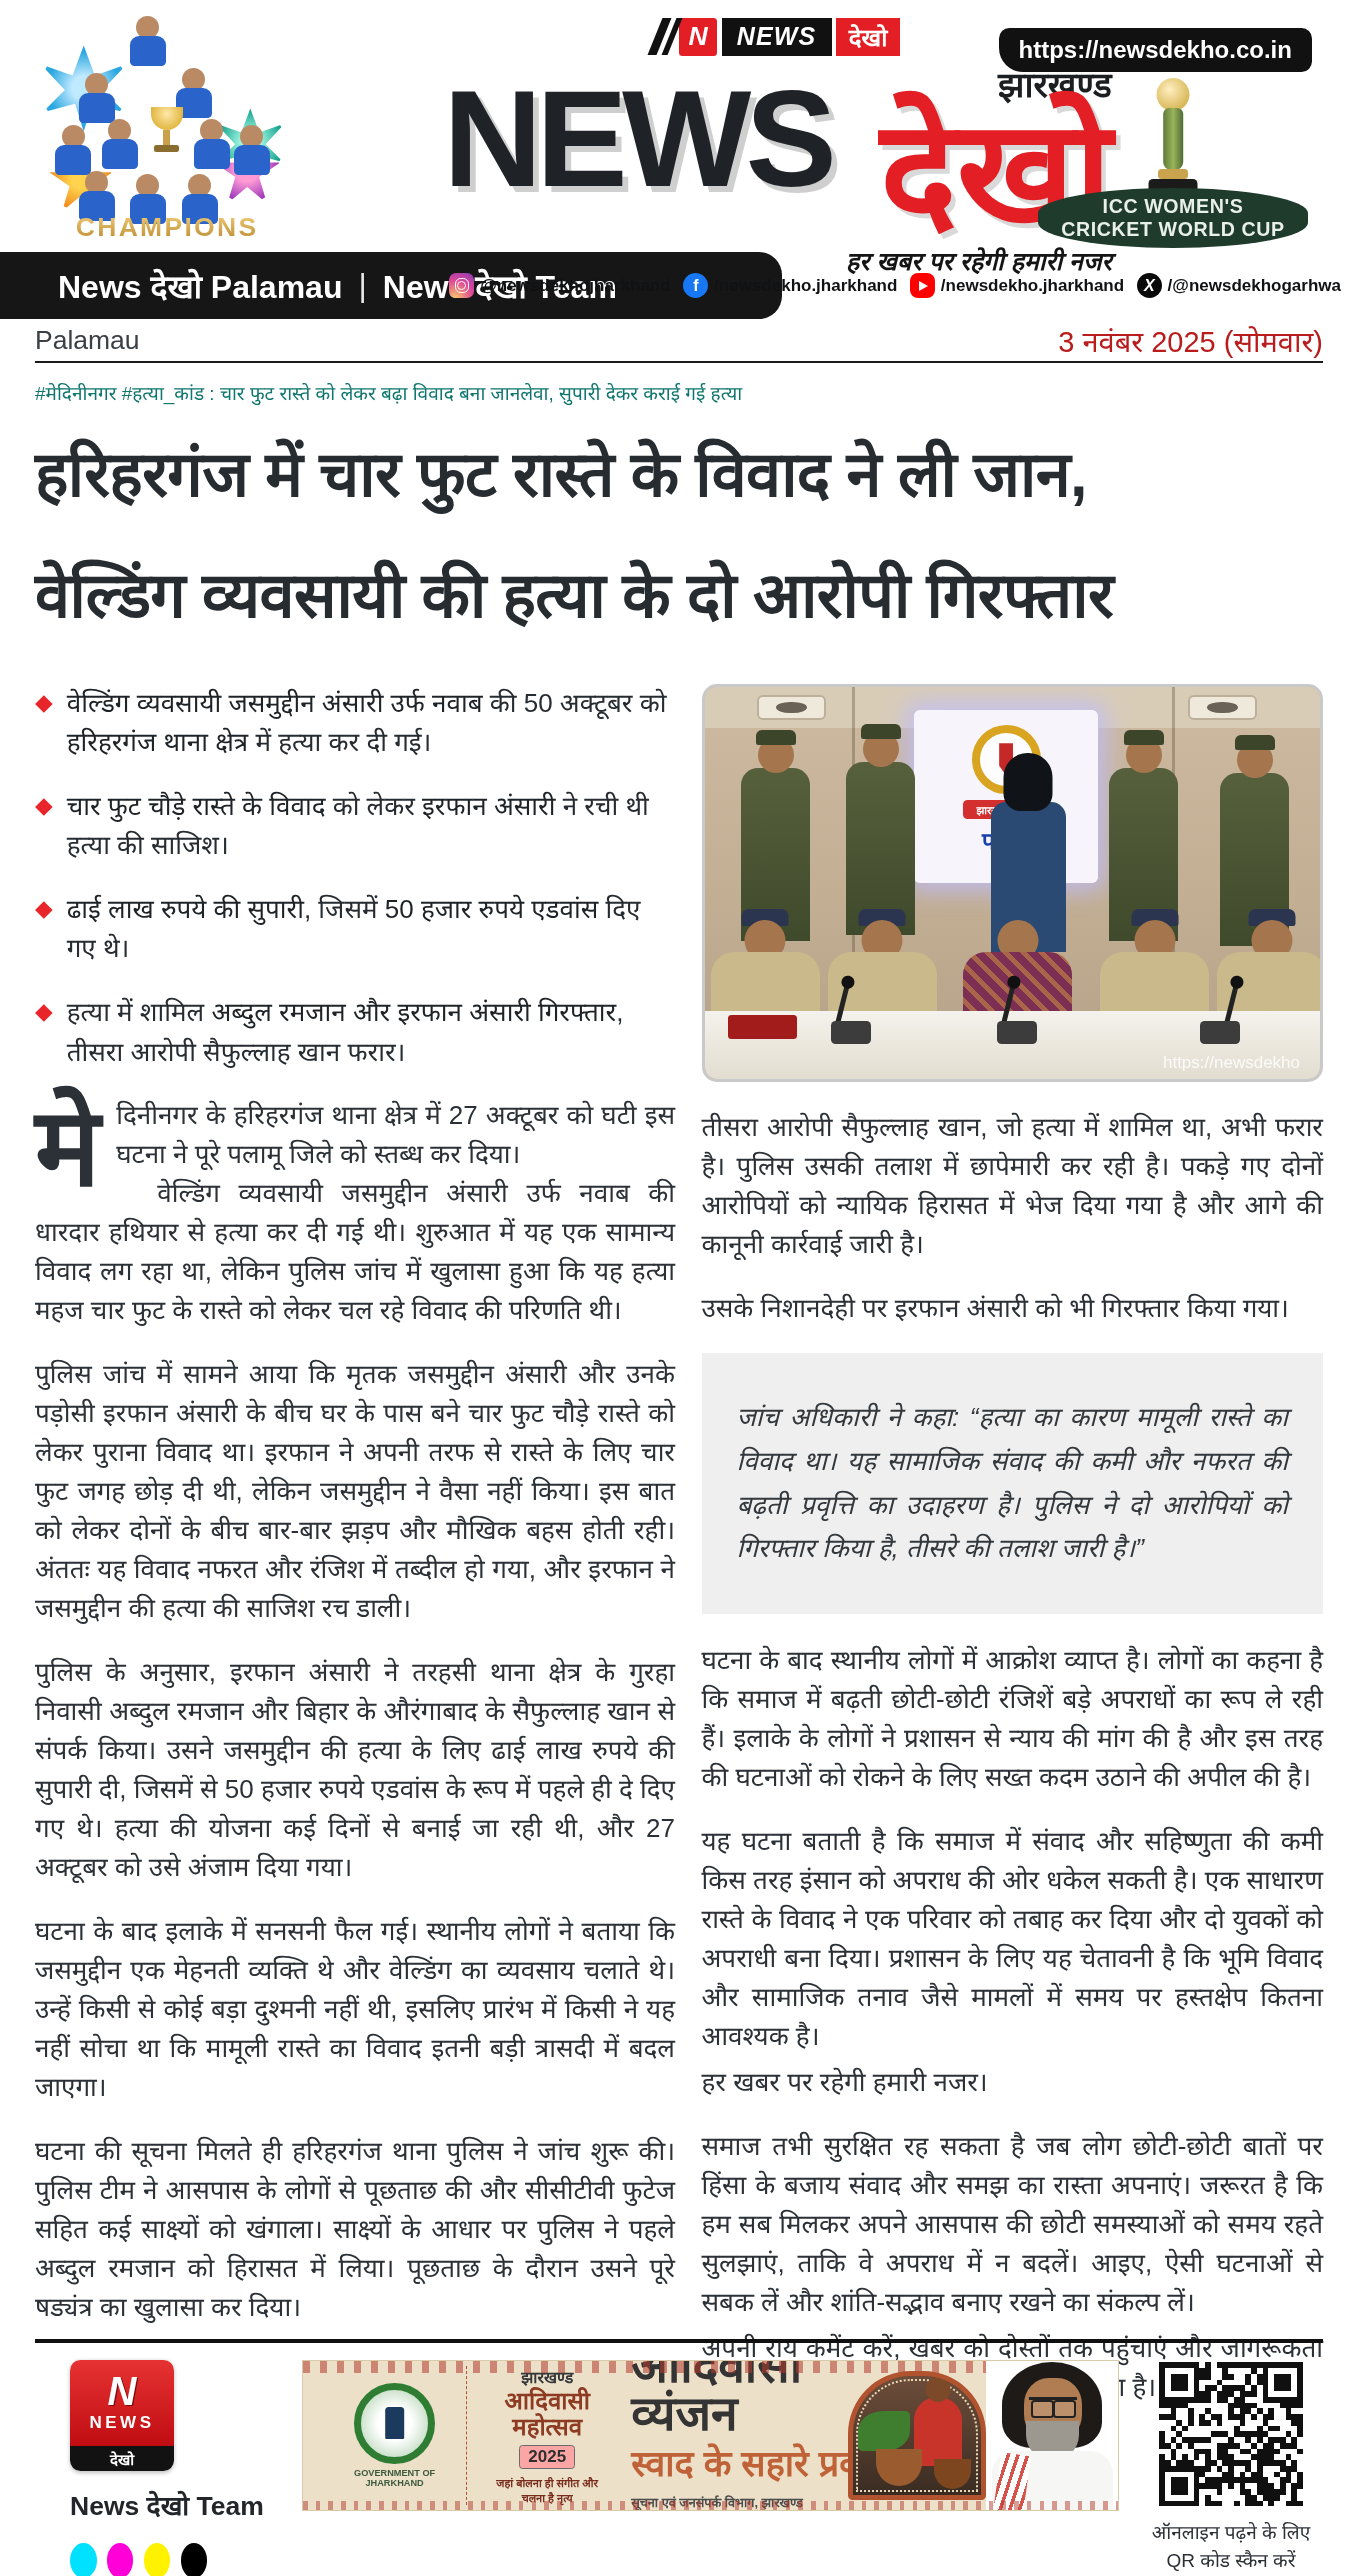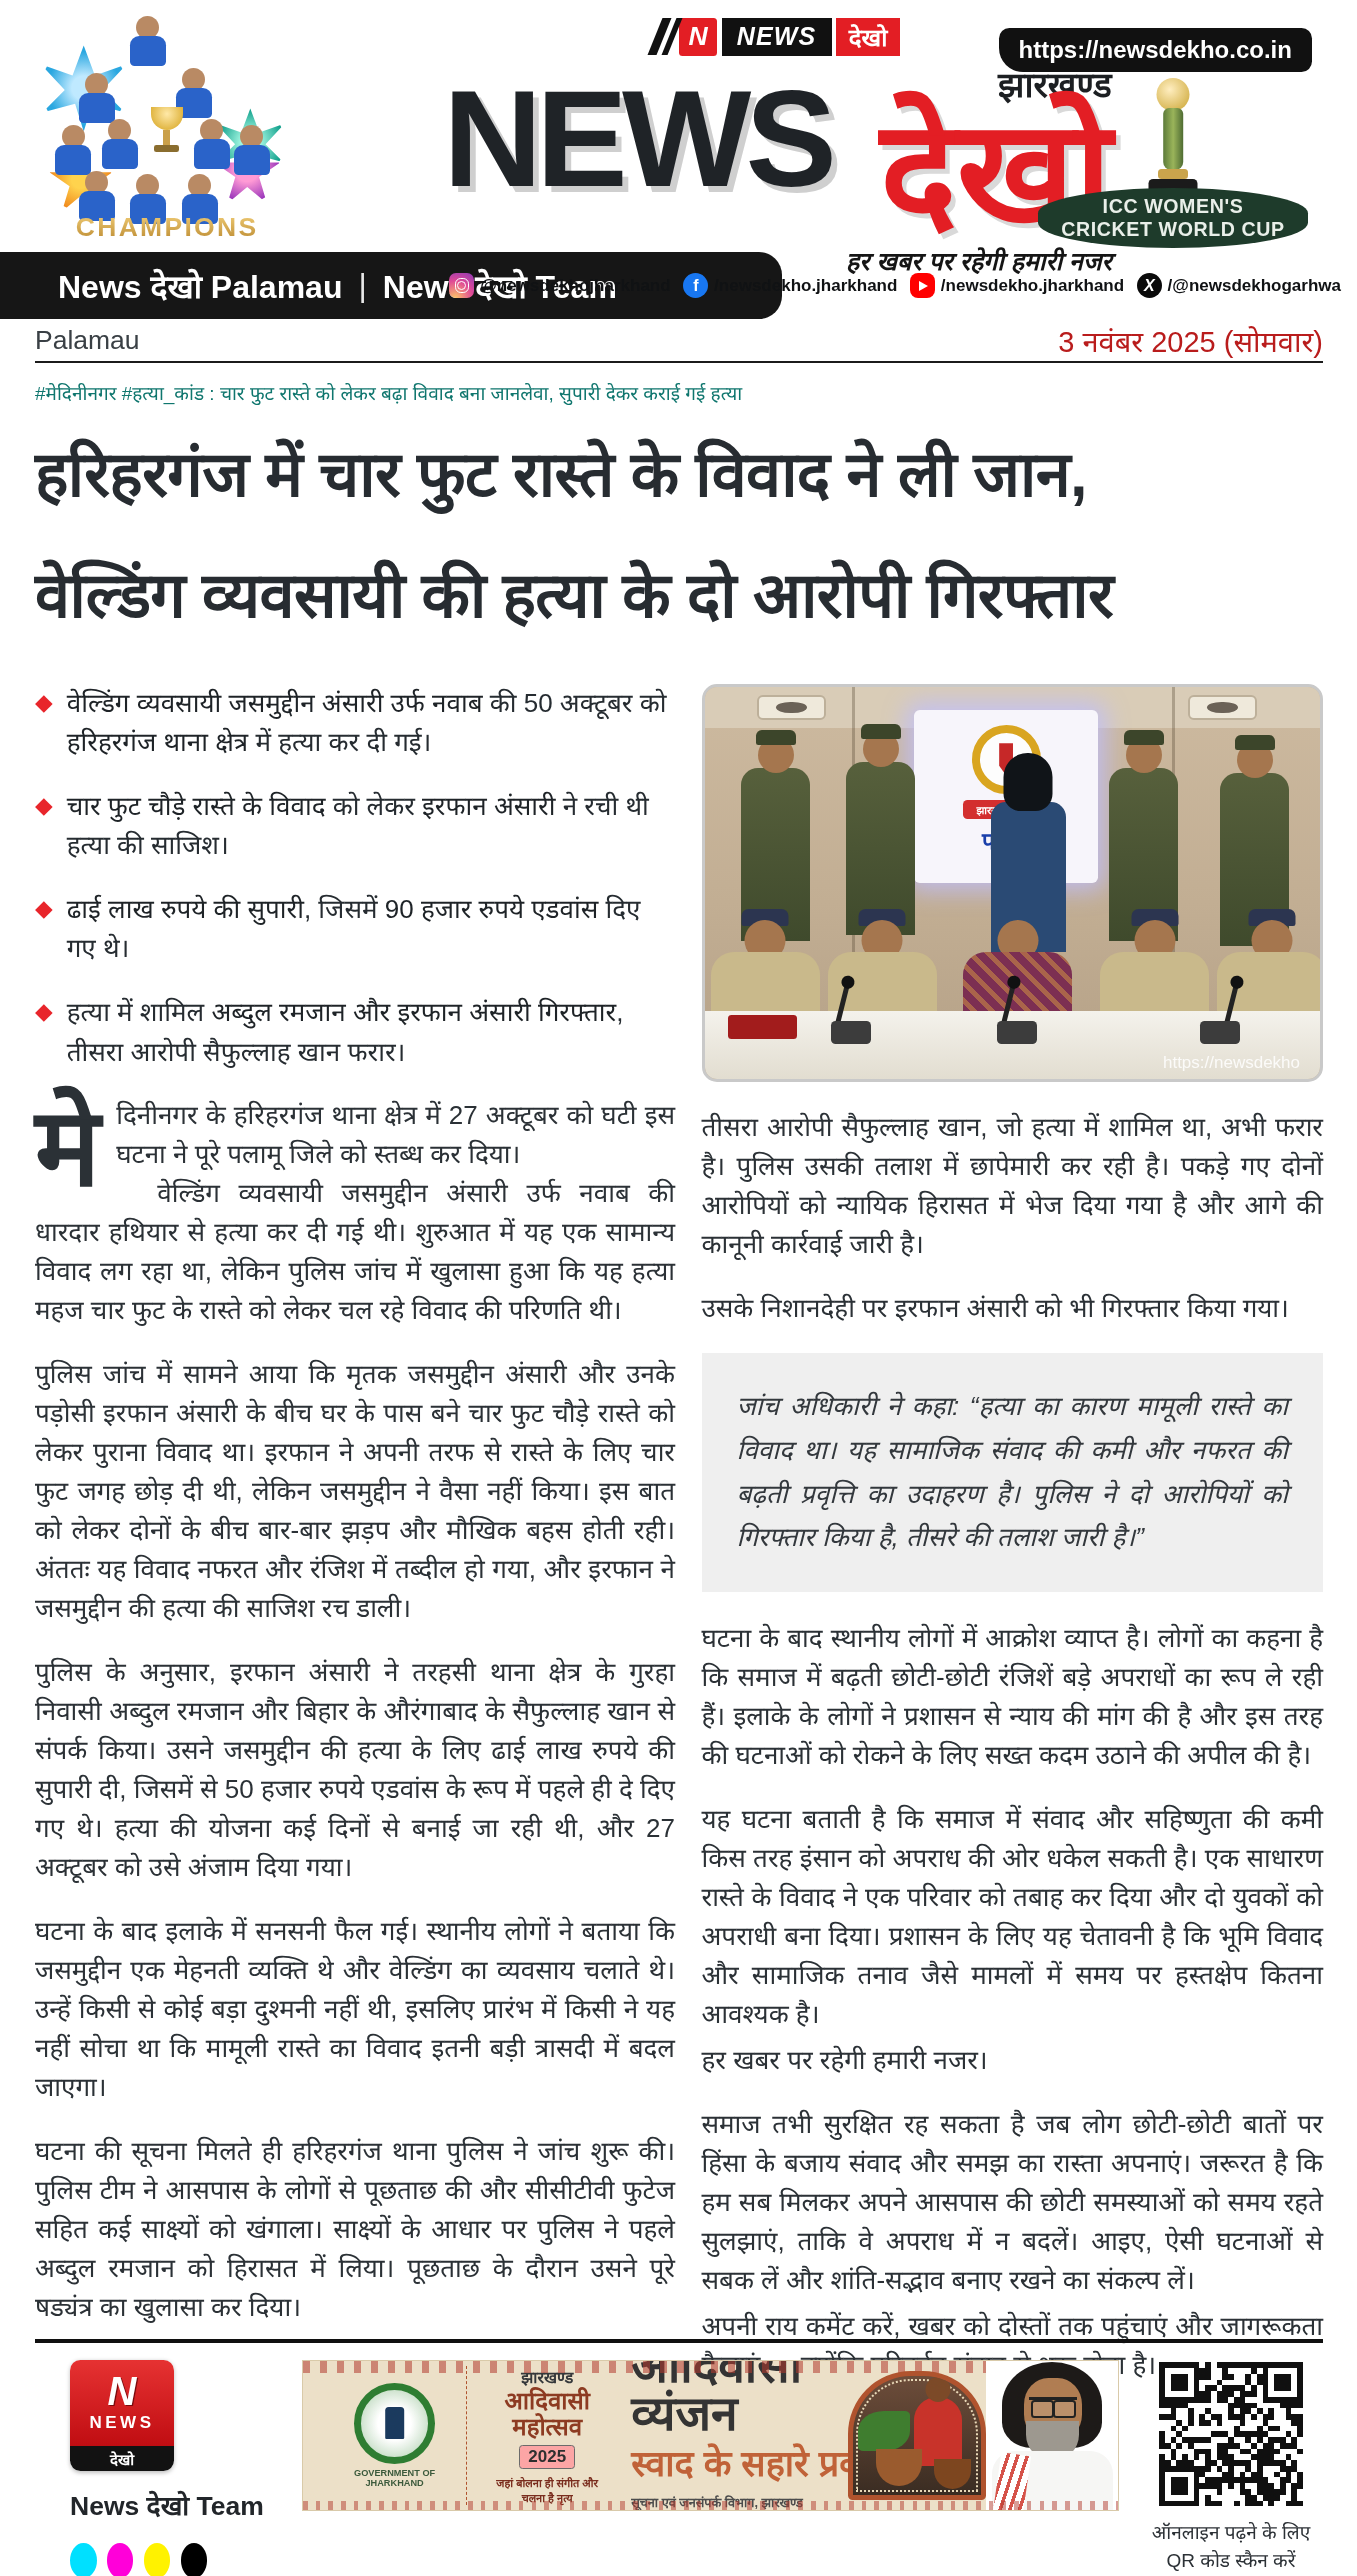--- a/index.html
+++ b/index.html
@@ -143,21 +143,21 @@
   .officer.lady .o-body { background:#7c2f52; background-image:repeating-linear-gradient(45deg,rgba(255,200,60,.35) 0 4.6px,transparent 4.6px 12.7px); }
   .officer.lady::after { content:""; position:absolute; bottom:69px; left:50%; transform:translateX(-50%);
                          width:55px; height:55px; border-radius:50%; background:#1d1712; z-index:-1; }
   .ptable { position:absolute; left:0; right:0; bottom:0; height:68px; background:linear-gradient(#f4f2ec,#e2ddd0); }
   .mic { position:absolute; bottom:55px; width:4.6px; height:40px; background:#222; transform:rotate(14deg); }
   .mic::before { content:""; position:absolute; top:-9.2px; left:-4px; width:12.7px; height:12.7px; border-radius:50%; background:#111; }
   .mic-base { position:absolute; bottom:35px; width:40px; height:23px; background:#3c3c3c; border-radius:4.6px; }
   .book { position:absolute; left:23px; bottom:40px; width:69px; height:24px; background:#a21c1c; border-radius:3.5px; }
   .wm { position:absolute; right:20px; bottom:5.8px; font-size:17px; color:rgba(255,255,255,.85); }
 
-  .quote { background:#efefef; padding:32px 35px; font-style:italic; font-size:26px; line-height:1.68;
+  .quote { background:#efefef; padding:43px 35px; font-style:italic; font-size:26px; line-height:1.68;
            color:#33383d; text-align:justify; margin-bottom:26.5px; }
 
   
   .footer { position:absolute; left:35px; right:35px; top:2339px; border-top:4.6px solid #101010; padding-top:17px;
             display:flex; gap:19.6px; }
   .f-left { width:247px; flex:none; padding-left:35px; }
   .f-logo { width:104px; border-radius:10.4px; overflow:hidden; box-shadow:0 1.2px 4.6px rgba(0,0,0,.25); }
   .f-logo-top { background:linear-gradient(#e63232,#c00d12); height:86px; position:relative;
                 display:flex; flex-direction:column; align-items:center; justify-content:center; }
   .f-logo-n { color:#fff; font-size:40px; font-weight:900; font-style:italic; line-height:.9;
@@ -350,21 +350,21 @@
         <li>
           <span class="diamond">◆</span>
           <span><b>वेल्डिंग व्यवसायी जसमुद्दीन अंसारी उर्फ नवाब</b><span> की 50 अक्टूबर को </span><b>हरिहरगंज थाना क्षेत्र</b><span> में हत्या कर दी गई।</span></span>
         </li>
         <li>
           <span class="diamond">◆</span>
           <span><b>चार फुट चौड़े रास्ते के विवाद</b><span> को लेकर </span><b>इरफान अंसारी</b><span> ने रची थी हत्या की साजिश।</span></span>
         </li>
         <li>
           <span class="diamond">◆</span>
-          <span><b>ढाई लाख रुपये की सुपारी</b><span>, जिसमें </span><b>90 हजार रुपये एडवांस</b><span> दिए गए थे।</span></span>
+          <span><b>ढाई लाख रुपये की सुपारी</b><span>, जिसमें </span><b>50 हजार रुपये एडवांस</b><span> दिए गए थे।</span></span>
         </li>
         <li>
           <span class="diamond">◆</span>
           <span><span>हत्या में शामिल </span><b>अब्दुल रमजान और इरफान अंसारी गिरफ्तार</b><span>, तीसरा आरोपी सैफुल्लाह खान फरार।</span></span>
         </li>
       </ul>
 
       <p class="lead"><span class="dropcap">मे</span><span>दिनीनगर के हरिहरगंज थाना क्षेत्र में 27 अक्टूबर को घटी इस घटना ने पूरे पलामू जिले को स्तब्ध कर दिया।</span></p>
       <p class="indent">वेल्डिंग व्यवसायी जसमुद्दीन अंसारी उर्फ नवाब की धारदार हथियार से हत्या कर दी गई थी। शुरुआत में यह एक सामान्य विवाद लग रहा था, लेकिन पुलिस जांच में खुलासा हुआ कि यह हत्या महज चार फुट के रास्ते को लेकर चल रहे विवाद की परिणति थी।</p>
       <p>पुलिस जांच में सामने आया कि मृतक जसमुद्दीन अंसारी और उनके पड़ोसी इरफान अंसारी के बीच घर के पास बने चार फुट चौड़े रास्ते को लेकर पुराना विवाद था। इरफान ने अपनी तरफ से रास्ते के लिए चार फुट जगह छोड़ दी थी, लेकिन जसमुद्दीन ने वैसा नहीं किया। इस बात को लेकर दोनों के बीच बार-बार झड़प और मौखिक बहस होती रही। अंततः यह विवाद नफरत और रंजिश में तब्दील हो गया, और इरफान ने जसमुद्दीन की हत्या की साजिश रच डाली।</p>

